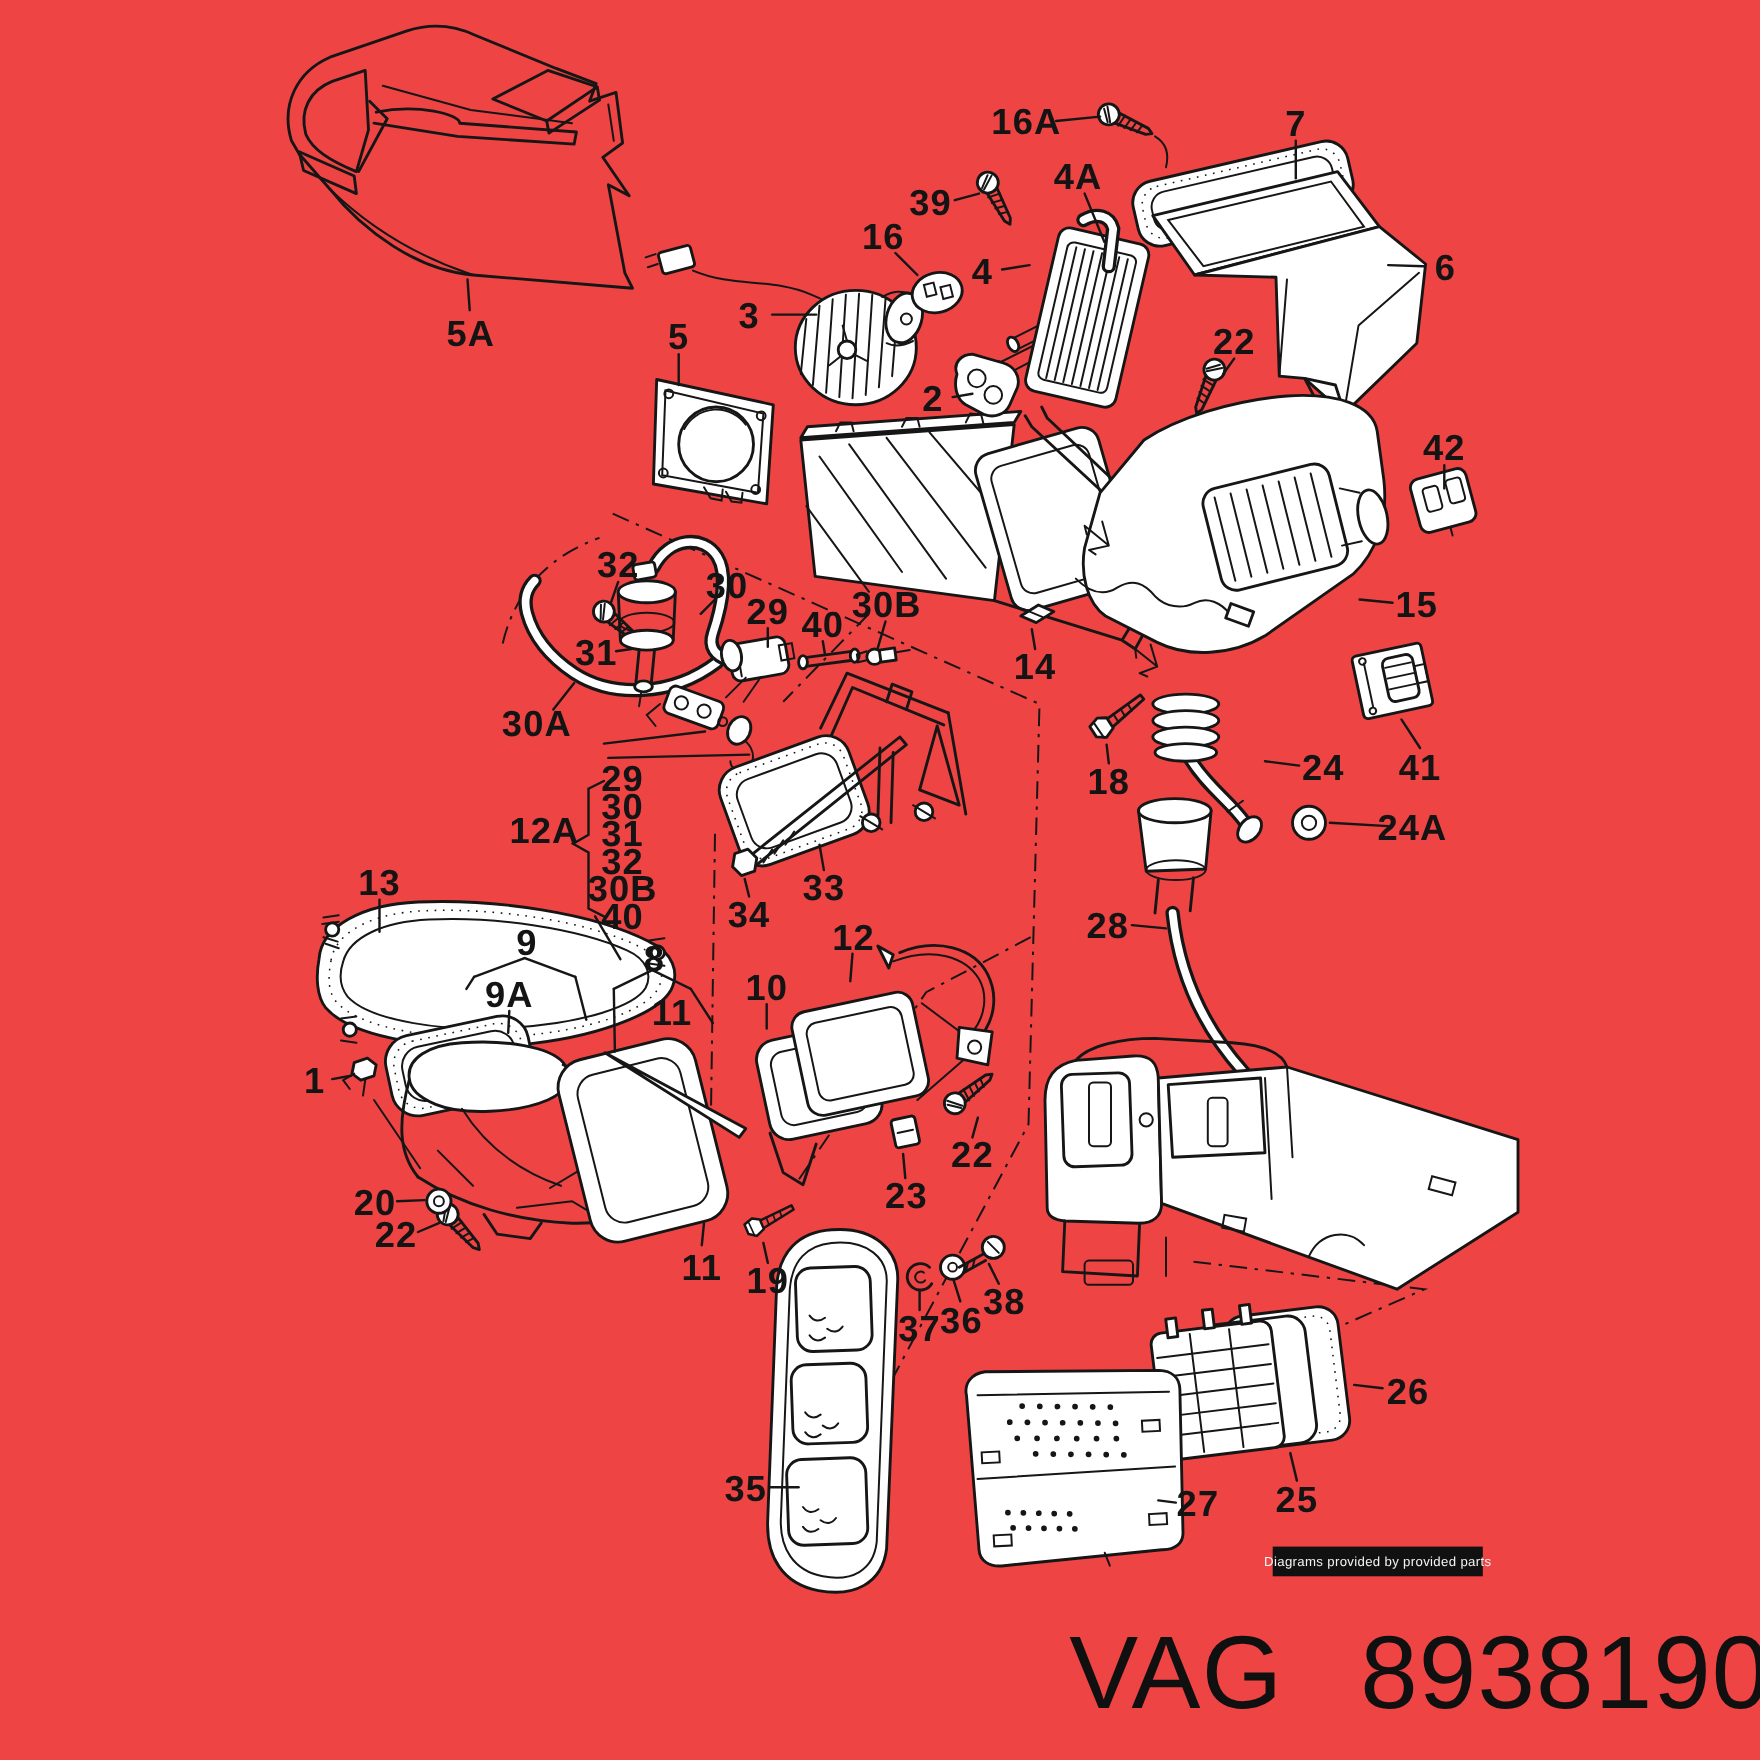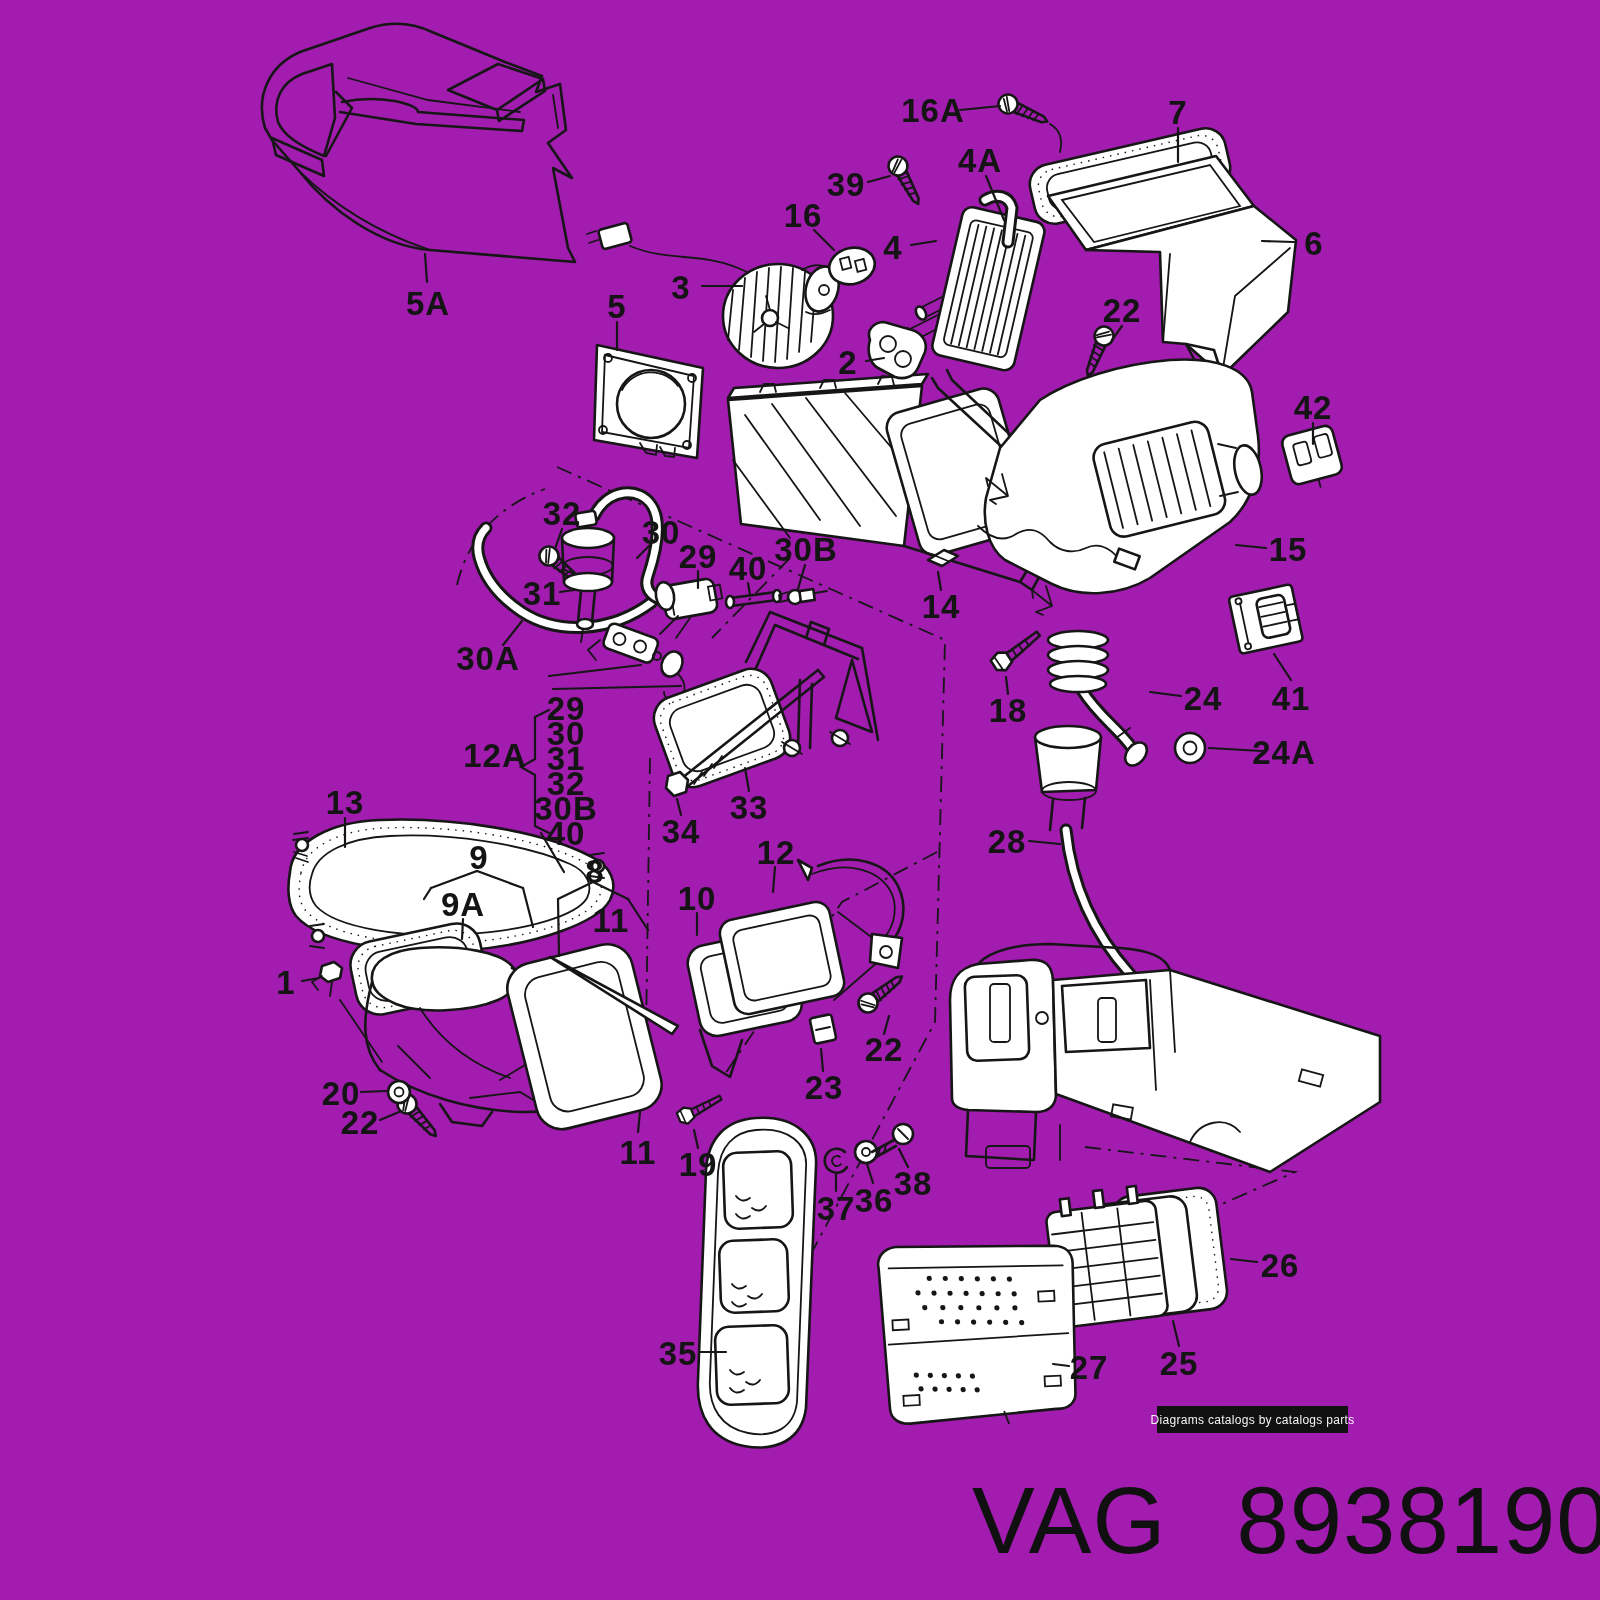--- a/index.html
+++ b/index.html
@@ -19,21 +19,21 @@
   #badge{position:absolute;display:flex;align-items:center;justify-content:center;
          white-space:nowrap;font-size:12px;letter-spacing:.3px;}
   #footer{position:absolute;white-space:nowrap;font-size:94px;font-weight:500;
           color:#101010;letter-spacing:1px;}
   #footer span{margin-right:26px;margin-left:44px;}
   #footer span:last-child{margin-right:0;}
 </style>
 </head>
 <body>
 
-<div id="page" style="background: #a21caf;">
+<div id="page" style="background: #ef4444;">
 
 <svg id="diagram-svg" width="1600" height="1600" viewBox="0 0 1600 1600">
   <defs>
     <g id="sym-screw">
       <path class="ln" d="M 9,-5 L 38,-3 L 43,0 L 38,3 L 9,5 Z"></path>
       <path class="thin" d="M 14,-5 L 12,6 M 20,-4.5 L 18,5.5 M 26,-4 L 24,5 M 32,-3.5 L 30,4.5"></path>
       <circle class="lnw" cx="0" cy="0" r="9.5"></circle>
       <path class="thin" d="M -4,-6 L 4,6 M -6,-3 L 2,7"></path>
     </g>
     <g id="sym-bolt">
@@ -596,19 +596,19 @@
         <text x="1089" y="1367" class="callout">27</text>
         <text x="566" y="708" class="callout">29</text>
         <text x="566" y="733" class="callout">30</text>
         <text x="566" y="758" class="callout">31</text>
         <text x="566" y="783" class="callout">32</text>
         <text x="566" y="808" class="callout">30B</text>
         <text x="566" y="833" class="callout">40</text>
       </g>
 </svg>
 
-<div id="badge" style="left: 1157px; top: 1406px; width: 191px; height: 27px; background: rgb(17, 17, 17); color: rgb(244, 244, 244);">Diagrams catalogs by catalogs parts</div>
+<div id="badge" style="left: 1157px; top: 1406px; width: 191px; height: 27px; background: rgb(17, 17, 17); color: rgb(244, 244, 244);">Diagrams provided by provided parts</div>
 
 <div id="footer" style="left:928px;top:1467px;">
   <span>VAG</span><span>893819021</span>
 </div>
 
 </div>
 
 </body></html>

